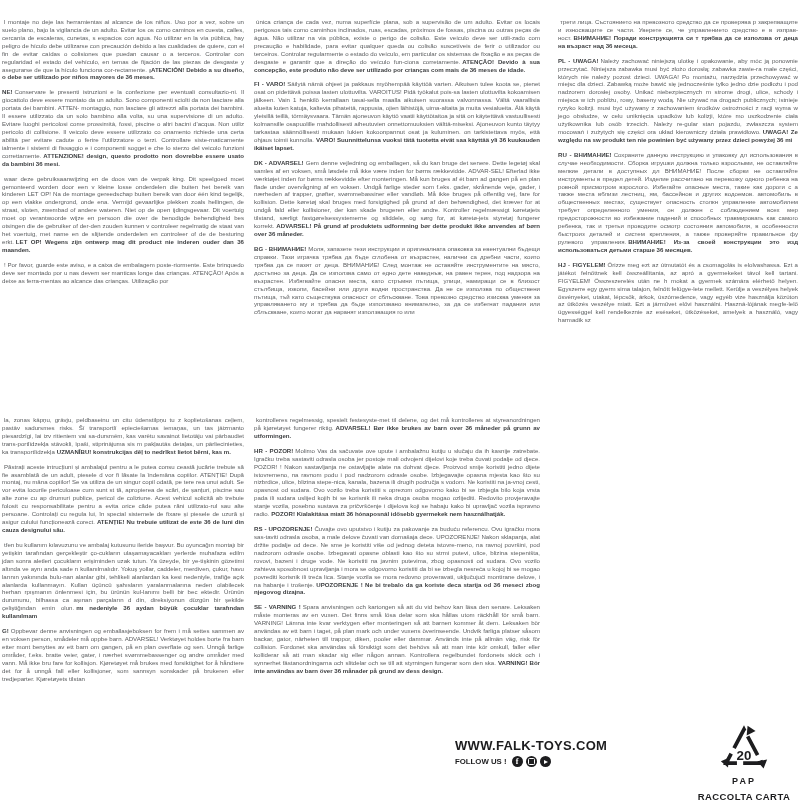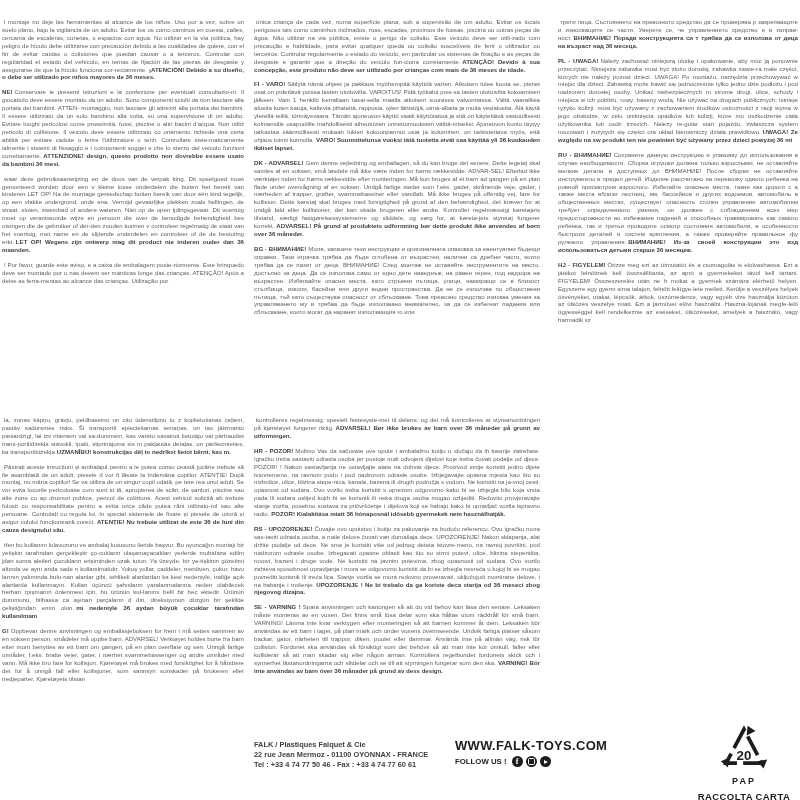--- a/index.html
+++ b/index.html
@@ -63,25 +63,20 @@
     <p class="para"><b class="lead">SE - VARNING !</b><span>Spara anvisningen och kartongen så att du vid behov kan läsa den senare. Leksaken måste monteras av en vuxen. Det finns små lösa delar som ska hållas utom räckhåll för små barn. VARNING! Lämna inte kvar verktygen efter monteringen så att barnen kommer åt dem. Leksaken bör användas av ett barn i taget, på plan mark och under vuxens överinseende. Undvik farliga platser såsom backar, gator, närheten till trappor, diken, pooler eller dammar. Används inte på allmän väg, risk för collision. Fordonet ska användas så försiktigt som det behövs så att man inte kör omkull, faller eller kolliderar så att man skadar sig eller någon annan. Kontrollera regelbundet fordonets skick och i synnerhet fästanordningarna och slitdelar och se till att styrningen fungerar som den ska.</span><b class="warn">VARNING! Bör inte användas av barn över 36 månader på grund av dess design.</b></p>
   </div>
 
   <div class="col" id="col3a">
     <p class="para"><b class="lead"></b><span>трети лица. Състоянието на превозното средство да се проверява р закрепващите и износващите се части. Уверете се, че управлението средство е в изправ-ност.</span><b class="warn">ВНИМАНИЕ! Поради конструкцията си т трябва да се използва от деца на възраст над 36 месеца.</b></p>
     <p class="para"><b class="lead">PL - UWAGA!</b><span>Należy zachować niniejszą ulotkę i opakowanie, aby móc ją ponownie przeczytać. Niniejsza zabawka musi być złożo dorosłą; zabawka zawie-ra małe części, których nie należy pozost dzieci. UWAGA! Po montażu, narzędzia przechowywać w miejsc dla dzieci. Zabawką może bawić się jednocześnie tylko jedno dzie podłożu i pod nadzorem dorosłej osoby. Unikać niebezpiecznych m strome drogi, ulice, schody i miejsca w ich pobliżu, rowy, baseny wodą. Nie używać na drogach publicznych; istnieje ryzyko kolizji. musi być używany z zachowaniem środków ostrożności z racji wyma w jego obsłudze, w celu uniknięcia upadków lub kolizji, które mo uszkodzenie ciała użytkownika lub osób trzecich. Należy re-gular stan pojazdu, zwłaszcza system mocowań i zużytych się części ora układ kierowniczy działa prawidłowo.</span><b class="warn">UWAGA! Ze względu na sw produkt ten nie powinien być używany przez dzieci powyżej 36 mi</b></p>
     <p class="para"><b class="lead">RU - ВНИМАНИЕ!</b><span>Сохраните данную инструкцию и упаковку дл использования в случае необходимости. Сборка игрушки должна только взрослыми, не оставляйте мелкие детали в доступных дл ВНИМАНИЕ! После сборки не оставляйте инструменты в предел детей. Изделие рассчитано на перевозку одного ребенка на ровной присмотром взрослого. Избегайте опасные места, такие как дороги с а также места вблизи лестниц, ям, бассейнов и других водоемов. автомобиль в общественных местах, существует опасность столкн управление автомобилем требует определенного умения, он должен с соблюдением всех мер предосторожности во избежание падений и способных травмировать как самого ребенка, так и третьи проводите осмотр состояния автомобиля, в особенности быстроиз деталей и систем крепления, а также проверяйте правильное фу рулевого управления.</span><b class="warn">ВНИМАНИЕ! Из-за своей конструкции это изд использоваться детьми старше 36 месяцев.</b></p>
     <p class="para"><b class="lead">HJ - FIGYELEM!</b><span>Őrizze meg ezt az útmutatót és a csomagolás is elolvashassa. Ezt a játékot felnőttnek kell összeállítania, az apró a gyermekeket távol kell tartani. FIGYELEM! Összeszerelés után ne h mokat a gyermek számára elérhető helyen. Egyszerre egy gyerm sima talajon, felnőtt felügye-lete mellett. Kerülje a veszélyes helyek ösvényeket, utakat, lépcsők, árkok, úszómedence, vagy egyéb vize használja közúton az ütközés veszélye miatt. Ezt a járművet elővi használni. Haszná-lójának megfe-lelő ügyességgel kell rendelkeznie az eséseket, ütközéseket, amelyek a használó, vagy harmadik sz</span><b class="warn"></b></p>
   </div>
 
-  <div class="company">
-    <div>FALK / Plastiques Falquet &amp; Cie</div>
-    <div>22 rue Jean Mermoz - 01100 OYONNAX - FRANCE</div>
-    <div>Tel : +33 4 74 77 50 46 - Fax : +33 4 74 77 60 61</div>
-  </div>
 
   <div class="webblock">
     <div class="website">WWW.FALK-TOYS.COM</div>
     <div class="followrow">
       <span class="follow">FOLLOW US !</span>
       <span class="sicon">
           <span class="fb">f</span>
         </span>
       <span class="sicon">
           <span class="ig-inner"></span>

